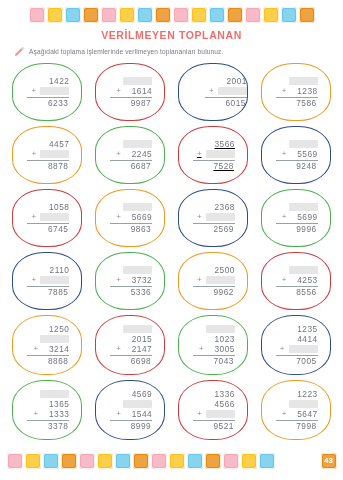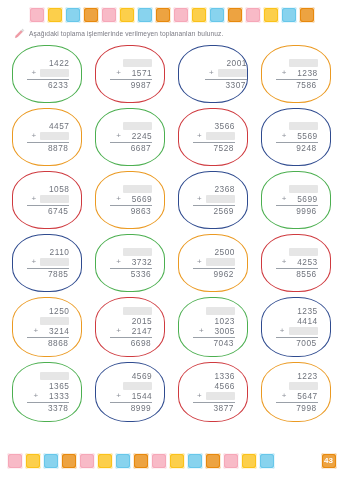--- a/index.html
+++ b/index.html
@@ -141,20 +141,21 @@
       <div class="sq" style="background: rgb(246, 167, 184);"></div>
       <div class="sq" style="background: rgb(251, 194, 25);"></div>
       <div class="sq" style="background: rgb(103, 199, 234);"></div>
       <div class="sq" style="background: rgb(232, 137, 12);"></div>
       <div class="sq" style="background: rgb(246, 167, 184);"></div>
       <div class="sq" style="background: rgb(251, 194, 25);"></div>
       <div class="sq" style="background: rgb(103, 199, 234);"></div>
       <div class="sq" style="background: rgb(232, 137, 12);"></div>
     </div>
 
+  <div class="title">VERİLMEYEN TOPLANAN</div>
 
   <div class="instruction-row">
     <svg class="pencil" viewBox="0 0 24 24">
       <path d="M3 21l1.2-4.2L15.6 5.4l3 3L7.2 19.8 3 21z" fill="#f29aa4" stroke="#e07c88" stroke-width="1"></path>
       <path d="M15.6 5.4l2-2a1.6 1.6 0 0 1 2.3 0l0.7 0.7a1.6 1.6 0 0 1 0 2.3l-2 2z" fill="#e0e0e0" stroke="#bdbdbd" stroke-width="1"></path>
     </svg>
     <div class="instruction-text">Aşağıdaki toplama işlemlerinde verilmeyen toplananları bulunuz.</div>
   </div>
 
   <div class="grid" id="grid">
@@ -178,21 +179,21 @@
       </div>
       <div class="cell">
         <div class="bubble" style="border-color: rgb(207, 58, 63);">
           <div class="problem">
             <div class="prow">
               <span class="plus"></span>
               <span class="blank"></span>
             </div>
             <div class="prow">
               <span class="plus">+</span>
-              <span class="num">1571</span>
+              <span class="num">1614</span>
             </div>
             <div class="rule"></div>
             <div class="sumrow">
               <span class="num">9987</span>
             </div>
           </div>
         </div>
       </div>
       <div class="cell">
         <div class="bubble" style="border-color: rgb(47, 75, 143); justify-content: flex-end;">
@@ -200,21 +201,21 @@
             <div class="prow">
               <span class="plus"></span>
               <span class="num">2001</span>
             </div>
             <div class="prow">
               <span class="plus">+</span>
               <span class="blank"></span>
             </div>
             <div class="rule"></div>
             <div class="sumrow">
-              <span class="num">3307</span>
+              <span class="num">6015</span>
             </div>
           </div>
         </div>
       </div>
       <div class="cell">
         <div class="bubble" style="border-color: rgb(235, 154, 34);">
           <div class="problem">
             <div class="prow">
               <span class="plus"></span>
               <span class="blank"></span>
@@ -260,186 +261,186 @@
               <span class="num">2245</span>
             </div>
             <div class="rule"></div>
             <div class="sumrow">
               <span class="num">6687</span>
             </div>
           </div>
         </div>
       </div>
       <div class="cell">
+        <div class="bubble" style="border-color: rgb(207, 58, 63); text-decoration: underline;">
+          <div class="problem">
+            <div class="prow">
+              <span class="plus"></span>
+              <span class="num">3566</span>
+            </div>
+            <div class="prow">
+              <span class="plus">+</span>
+              <span class="blank"></span>
+            </div>
+            <div class="rule"></div>
+            <div class="sumrow">
+              <span class="num">7528</span>
+            </div>
+          </div>
+        </div>
+      </div>
+      <div class="cell">
+        <div class="bubble" style="border-color: rgb(47, 75, 143);">
+          <div class="problem">
+            <div class="prow">
+              <span class="plus"></span>
+              <span class="blank"></span>
+            </div>
+            <div class="prow">
+              <span class="plus">+</span>
+              <span class="num">5569</span>
+            </div>
+            <div class="rule"></div>
+            <div class="sumrow">
+              <span class="num">9248</span>
+            </div>
+          </div>
+        </div>
+      </div>
+      <div class="cell">
         <div class="bubble" style="border-color: rgb(207, 58, 63);">
           <div class="problem">
             <div class="prow">
               <span class="plus"></span>
-              <span class="num">3566</span>
-            </div>
-            <div class="prow">
-              <span class="plus">+</span>
-              <span class="blank"></span>
-            </div>
-            <div class="rule"></div>
-            <div class="sumrow">
-              <span class="num">7528</span>
+              <span class="num">1058</span>
+            </div>
+            <div class="prow">
+              <span class="plus">+</span>
+              <span class="blank"></span>
+            </div>
+            <div class="rule"></div>
+            <div class="sumrow">
+              <span class="num">6745</span>
+            </div>
+          </div>
+        </div>
+      </div>
+      <div class="cell">
+        <div class="bubble" style="border-color: rgb(235, 154, 34);">
+          <div class="problem">
+            <div class="prow">
+              <span class="plus"></span>
+              <span class="blank"></span>
+            </div>
+            <div class="prow">
+              <span class="plus">+</span>
+              <span class="num">5669</span>
+            </div>
+            <div class="rule"></div>
+            <div class="sumrow">
+              <span class="num">9863</span>
             </div>
           </div>
         </div>
       </div>
       <div class="cell">
         <div class="bubble" style="border-color: rgb(47, 75, 143);">
           <div class="problem">
             <div class="prow">
               <span class="plus"></span>
-              <span class="blank"></span>
-            </div>
-            <div class="prow">
-              <span class="plus">+</span>
-              <span class="num">5569</span>
-            </div>
-            <div class="rule"></div>
-            <div class="sumrow">
-              <span class="num">9248</span>
+              <span class="num">2368</span>
+            </div>
+            <div class="prow">
+              <span class="plus">+</span>
+              <span class="blank"></span>
+            </div>
+            <div class="rule"></div>
+            <div class="sumrow">
+              <span class="num">2569</span>
+            </div>
+          </div>
+        </div>
+      </div>
+      <div class="cell">
+        <div class="bubble" style="border-color: rgb(76, 175, 80);">
+          <div class="problem">
+            <div class="prow">
+              <span class="plus"></span>
+              <span class="blank"></span>
+            </div>
+            <div class="prow">
+              <span class="plus">+</span>
+              <span class="num">5699</span>
+            </div>
+            <div class="rule"></div>
+            <div class="sumrow">
+              <span class="num">9996</span>
+            </div>
+          </div>
+        </div>
+      </div>
+      <div class="cell">
+        <div class="bubble" style="border-color: rgb(47, 75, 143);">
+          <div class="problem">
+            <div class="prow">
+              <span class="plus"></span>
+              <span class="num">2110</span>
+            </div>
+            <div class="prow">
+              <span class="plus">+</span>
+              <span class="blank"></span>
+            </div>
+            <div class="rule"></div>
+            <div class="sumrow">
+              <span class="num">7885</span>
+            </div>
+          </div>
+        </div>
+      </div>
+      <div class="cell">
+        <div class="bubble" style="border-color: rgb(76, 175, 80);">
+          <div class="problem">
+            <div class="prow">
+              <span class="plus"></span>
+              <span class="blank"></span>
+            </div>
+            <div class="prow">
+              <span class="plus">+</span>
+              <span class="num">3732</span>
+            </div>
+            <div class="rule"></div>
+            <div class="sumrow">
+              <span class="num">5336</span>
+            </div>
+          </div>
+        </div>
+      </div>
+      <div class="cell">
+        <div class="bubble" style="border-color: rgb(235, 154, 34); justify-content: center;">
+          <div class="problem">
+            <div class="prow">
+              <span class="plus"></span>
+              <span class="num">2500</span>
+            </div>
+            <div class="prow">
+              <span class="plus">+</span>
+              <span class="blank"></span>
+            </div>
+            <div class="rule"></div>
+            <div class="sumrow">
+              <span class="num">9962</span>
             </div>
           </div>
         </div>
       </div>
       <div class="cell">
         <div class="bubble" style="border-color: rgb(207, 58, 63);">
           <div class="problem">
             <div class="prow">
               <span class="plus"></span>
-              <span class="num">1058</span>
-            </div>
-            <div class="prow">
-              <span class="plus">+</span>
-              <span class="blank"></span>
-            </div>
-            <div class="rule"></div>
-            <div class="sumrow">
-              <span class="num">6745</span>
-            </div>
-          </div>
-        </div>
-      </div>
-      <div class="cell">
-        <div class="bubble" style="border-color: rgb(235, 154, 34);">
-          <div class="problem">
-            <div class="prow">
-              <span class="plus"></span>
-              <span class="blank"></span>
-            </div>
-            <div class="prow">
-              <span class="plus">+</span>
-              <span class="num">5669</span>
-            </div>
-            <div class="rule"></div>
-            <div class="sumrow">
-              <span class="num">9863</span>
-            </div>
-          </div>
-        </div>
-      </div>
-      <div class="cell">
-        <div class="bubble" style="border-color: rgb(47, 75, 143);">
-          <div class="problem">
-            <div class="prow">
-              <span class="plus"></span>
-              <span class="num">2368</span>
-            </div>
-            <div class="prow">
-              <span class="plus">+</span>
-              <span class="blank"></span>
-            </div>
-            <div class="rule"></div>
-            <div class="sumrow">
-              <span class="num">2569</span>
-            </div>
-          </div>
-        </div>
-      </div>
-      <div class="cell">
-        <div class="bubble" style="border-color: rgb(76, 175, 80);">
-          <div class="problem">
-            <div class="prow">
-              <span class="plus"></span>
-              <span class="blank"></span>
-            </div>
-            <div class="prow">
-              <span class="plus">+</span>
-              <span class="num">5699</span>
-            </div>
-            <div class="rule"></div>
-            <div class="sumrow">
-              <span class="num">9996</span>
-            </div>
-          </div>
-        </div>
-      </div>
-      <div class="cell">
-        <div class="bubble" style="border-color: rgb(47, 75, 143);">
-          <div class="problem">
-            <div class="prow">
-              <span class="plus"></span>
-              <span class="num">2110</span>
-            </div>
-            <div class="prow">
-              <span class="plus">+</span>
-              <span class="blank"></span>
-            </div>
-            <div class="rule"></div>
-            <div class="sumrow">
-              <span class="num">7885</span>
-            </div>
-          </div>
-        </div>
-      </div>
-      <div class="cell">
-        <div class="bubble" style="border-color: rgb(76, 175, 80);">
-          <div class="problem">
-            <div class="prow">
-              <span class="plus"></span>
-              <span class="blank"></span>
-            </div>
-            <div class="prow">
-              <span class="plus">+</span>
-              <span class="num">3732</span>
-            </div>
-            <div class="rule"></div>
-            <div class="sumrow">
-              <span class="num">5336</span>
-            </div>
-          </div>
-        </div>
-      </div>
-      <div class="cell">
-        <div class="bubble" style="border-color: rgb(235, 154, 34); justify-content: center;">
-          <div class="problem">
-            <div class="prow">
-              <span class="plus"></span>
-              <span class="num">2500</span>
-            </div>
-            <div class="prow">
-              <span class="plus">+</span>
-              <span class="blank"></span>
-            </div>
-            <div class="rule"></div>
-            <div class="sumrow">
-              <span class="num">9962</span>
-            </div>
-          </div>
-        </div>
-      </div>
-      <div class="cell">
-        <div class="bubble" style="border-color: rgb(207, 58, 63);">
-          <div class="problem">
-            <div class="prow">
-              <span class="plus"></span>
               <span class="blank"></span>
             </div>
             <div class="prow">
               <span class="plus">+</span>
               <span class="num">4253</span>
             </div>
             <div class="rule"></div>
             <div class="sumrow">
               <span class="num">8556</span>
             </div>
@@ -588,21 +589,21 @@
             <div class="prow">
               <span class="plus"></span>
               <span class="num">4566</span>
             </div>
             <div class="prow">
               <span class="plus">+</span>
               <span class="blank"></span>
             </div>
             <div class="rule"></div>
             <div class="sumrow">
-              <span class="num">3877</span>
+              <span class="num">9521</span>
             </div>
           </div>
         </div>
       </div>
       <div class="cell tall">
         <div class="bubble tall" style="border-color: rgb(235, 154, 34);">
           <div class="problem">
             <div class="prow">
               <span class="plus"></span>
               <span class="num">1223</span>

